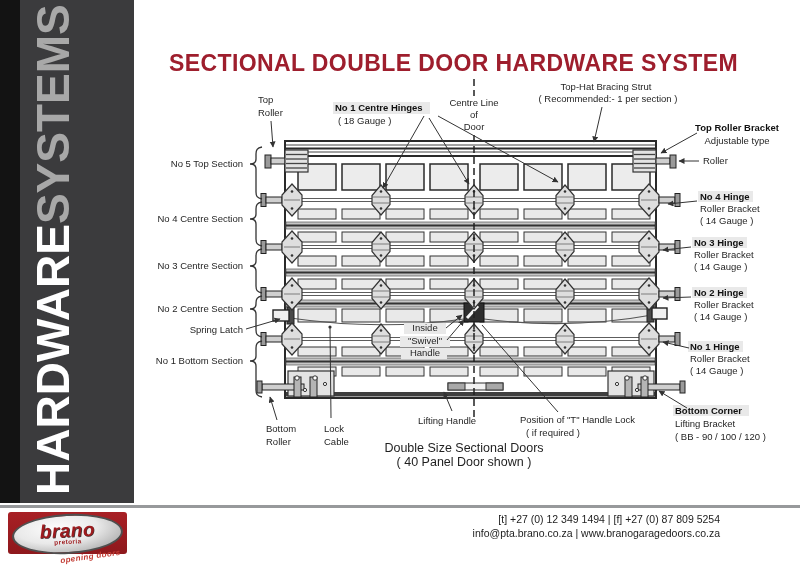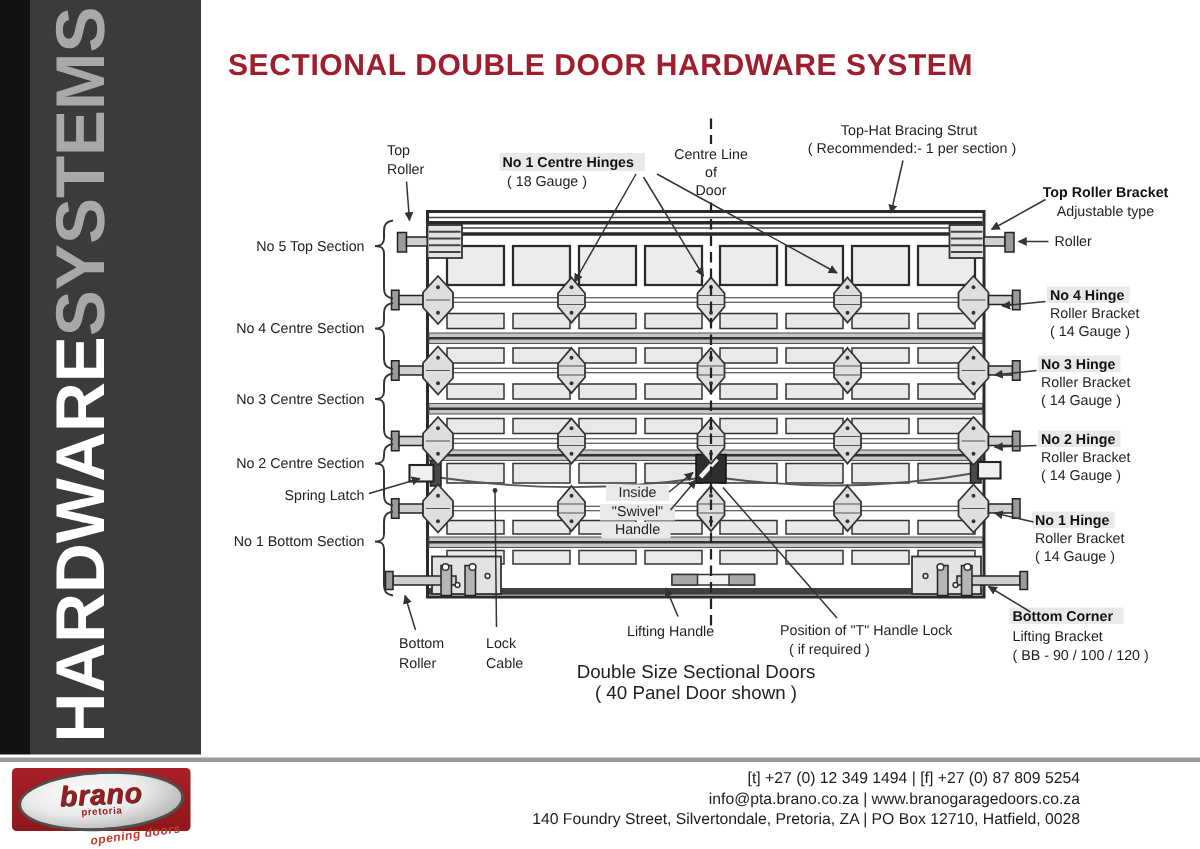--- a/index.html
+++ b/index.html
@@ -10,21 +10,21 @@
   .black-strip{position:absolute;left:0;top:0;width:20px;height:503px;background:#131313;}
   .sidebar{position:absolute;left:20px;top:0;width:114px;height:503px;background:#3B3B3D;}
   .sidebar-text{position:absolute;left:4px;top:0;height:500px;
        writing-mode:vertical-rl;transform:rotate(180deg);
        font-size:46px;font-weight:bold;letter-spacing:0px;line-height:58px;
        text-align:center;white-space:nowrap;}
   .sidebar-text .w1{color:#ffffff;}
   .sidebar-text .w2{color:#A8A8A8;}
 
   
-  .title{position:absolute;left:152px;top:33px;margin:0;font-size:20px;
+  .title{position:absolute;left:152px;top:33px;margin:17px;font-size:23px;
        font-weight:bold;letter-spacing:.4px;color:#9E1E2D;white-space:nowrap;}
 
   
   .diagram{position:absolute;left:140px;top:60px;width:660px;height:445px;}
   .lbl{font-size:9.5px;fill:#1f1f1f;}
   .lblb{font-size:9.5px;font-weight:bold;fill:#111;}
   .capt{font-size:12.5px;fill:#1f1f1f;}
   .ldr{stroke:#333;stroke-width:1;fill:none;}
   .winr{fill:#ECECEC;stroke:#2a2a2a;stroke-width:1.5;}
   .pnl{fill:#E9E9E9;stroke:#333;stroke-width:1;}
@@ -412,14 +412,13 @@
   <div class="logo-oval">
     <span class="logo-name">brano</span>
     <span class="logo-sub">pretoria</span>
   </div>
 </div>
 <span class="logo-tag">opening doors</span>
 
 <footer class="footer">
   <div>[t]  +27 (0) 12 349 1494   |   [f]  +27 (0) 87 809 5254</div>
   <div>info@pta.brano.co.za   |   www.branogaragedoors.co.za</div>
-  <div>140 Foundry Street, Silvertondale, Pretoria, ZA   |   PO Box 12710, Hatfield, 0028</div>
 </footer>
 
 </body></html>

